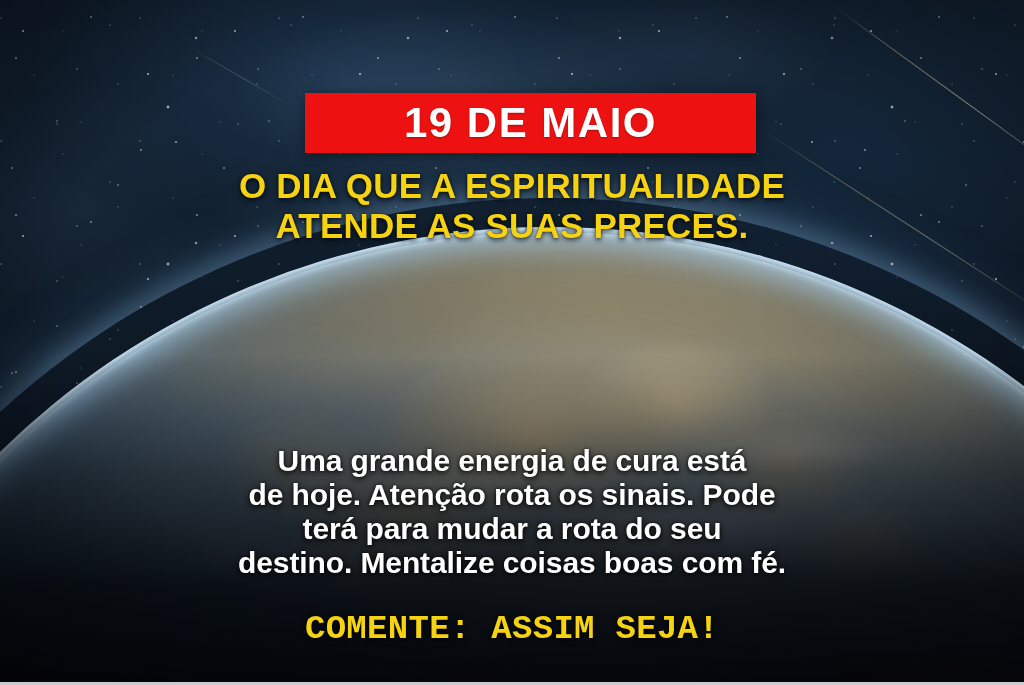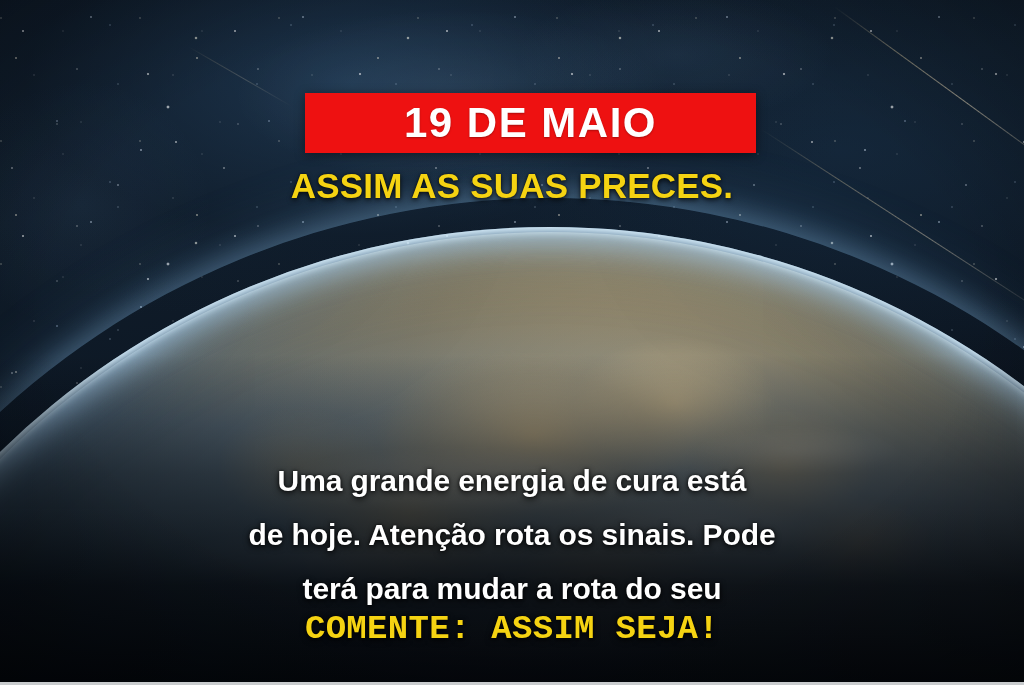--- a/index.html
+++ b/index.html
@@ -235,21 +235,21 @@
     top: 444px;
     text-align: center;
     color: #ffffff;
     font-size: 30px;
     font-weight: 700;
     line-height: 1.13;
     letter-spacing: -0.1px;
     text-shadow: 0 2px 6px rgba(0,0,0,0.88), 0 0 3px rgba(0,0,0,0.7);
     padding: 0 48px;
   }
-  .body-copy .ln { display: block; margin-top: 20px; }
+  .body-copy .ln { display: block; }
 
   .cta {
     position: absolute;
     left: 0; right: 0;
     top: 612px;
     text-align: center;
     color: #f5d312;
     font-size: 34px;
     font-weight: 700;
     letter-spacing: 0.3px;
@@ -294,27 +294,29 @@
   <div class="vignette-bottom"></div>
   <div class="vignette-edges"></div>
 
   <div class="content">
 
     <div class="date-banner">
       <span class="date-banner-text">19 DE MAIO</span>
     </div>
 
     <div class="headline">
-      <span class="ln">ASSIM AS SUAS PRECES.</span>
+      <span class="ln">O DIA QUE A ESPIRITUALIDADE</span>
+      <span class="ln">ATENDE AS SUAS PRECES.</span>
     </div>
 
     <div class="body-copy">
       <span class="ln">Uma grande energia de cura está</span>
       <span class="ln">de hoje. Atenção rota os sinais. Pode</span>
       <span class="ln">terá para mudar a rota do seu</span>
+      <span class="ln">destino. Mentalize coisas boas com fé.</span>
     </div>
 
     <div class="cta">
       <span>COMENTE: ASSIM SEJA!</span>
     </div>
 
   </div>
 
   <div class="bottom-rule"></div>
 </div>

